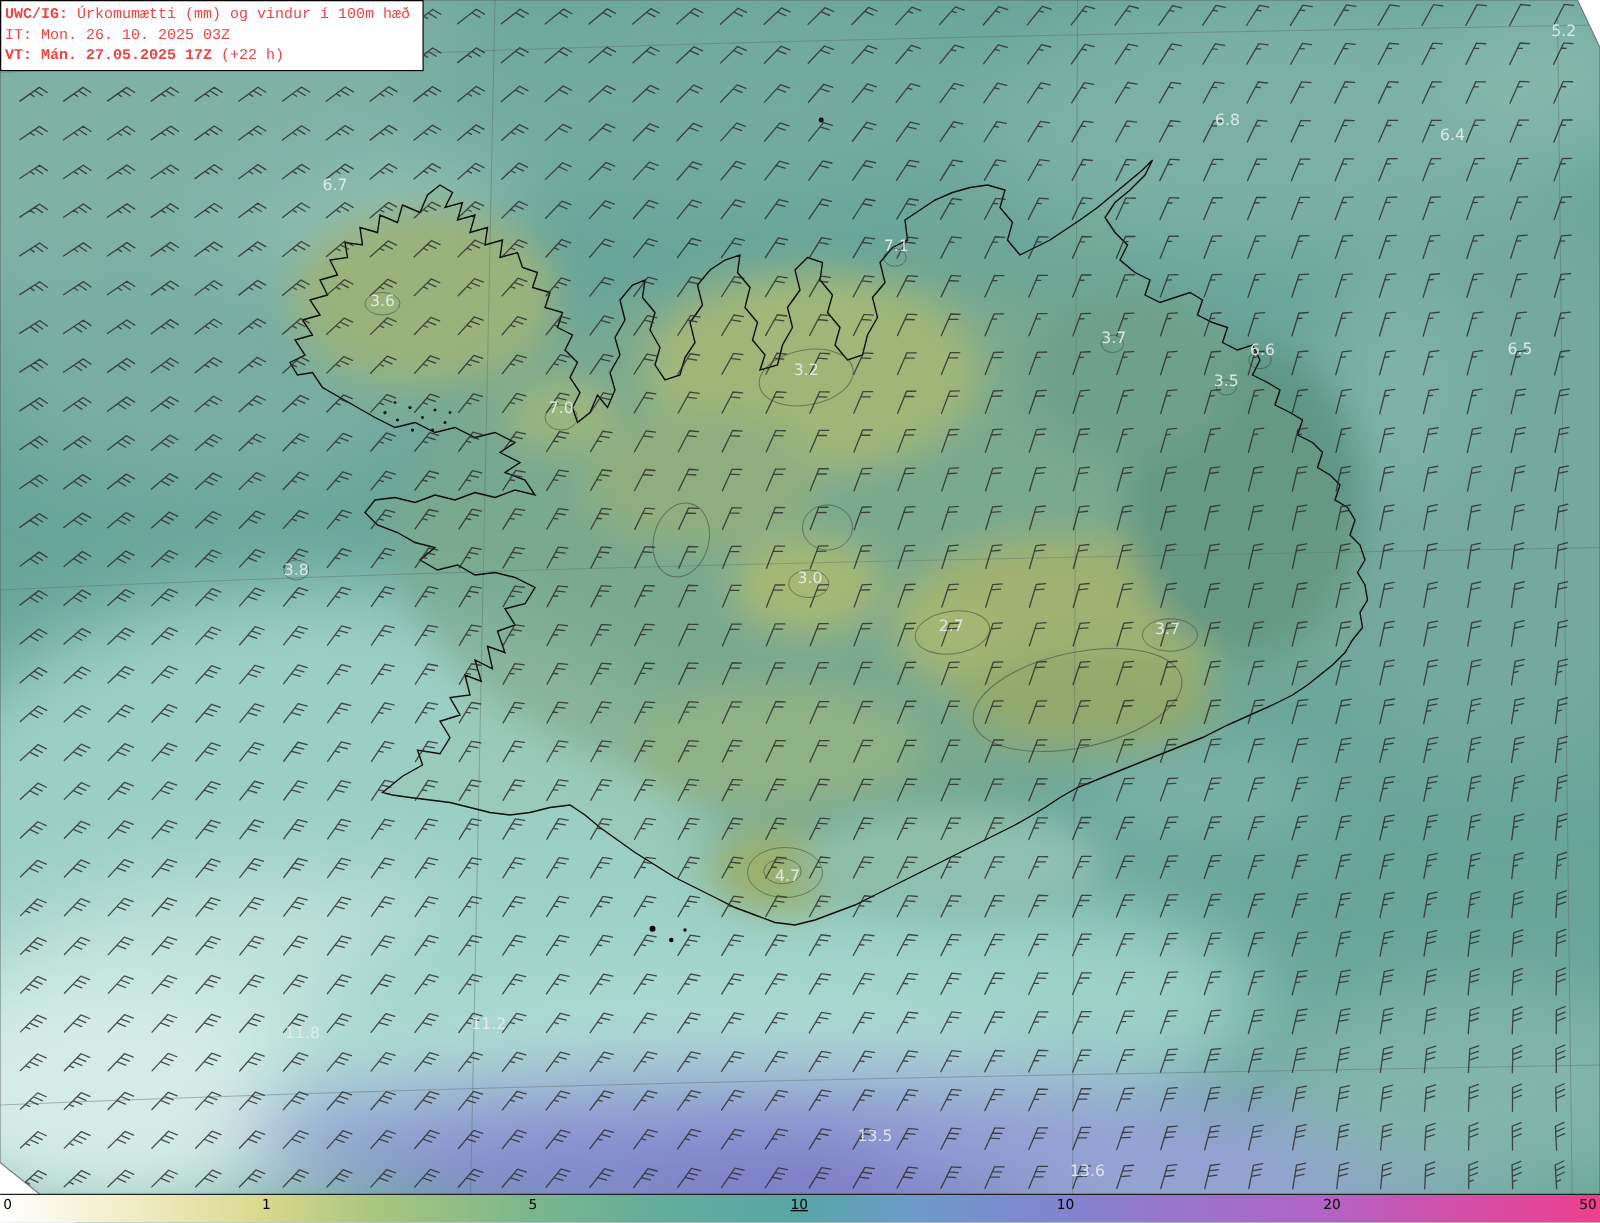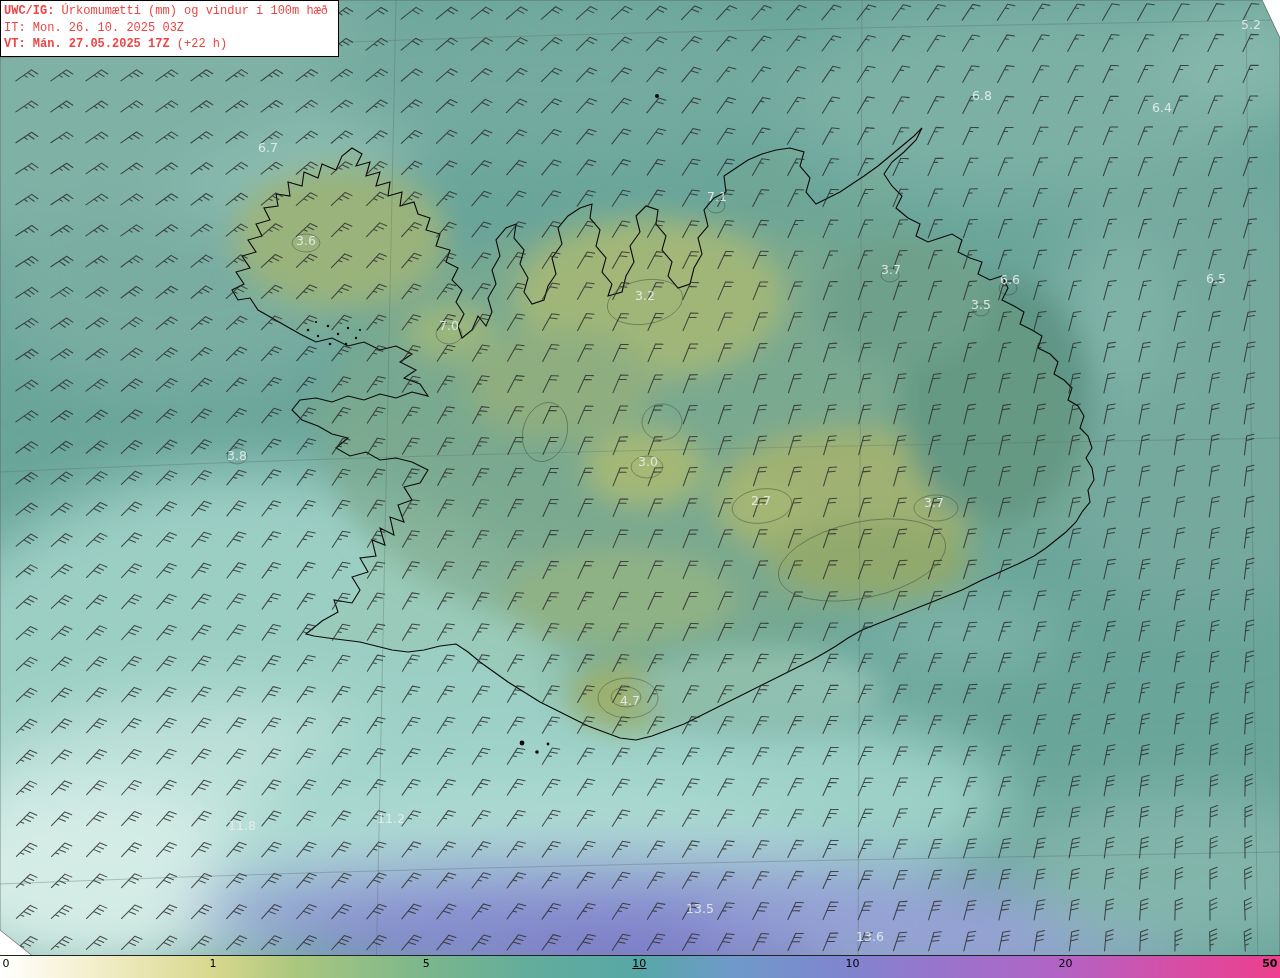--- a/index.html
+++ b/index.html
@@ -1266,17 +1266,17 @@
 
   <div class="colorbar">
     <div class="cb-grad" id="cb-grad" style="background: linear-gradient(90deg, rgb(255, 255, 255) 0%, rgb(244, 239, 205) 7%, rgb(217, 216, 142) 16.5%, rgb(171, 199, 126) 23%, rgb(124, 183, 140) 33%, rgb(99, 173, 155) 41%, rgb(87, 167, 167) 50%, rgb(110, 154, 201) 57%, rgb(129, 132, 207) 66.5%, rgb(154, 115, 203) 74%, rgb(179, 99, 197) 83%, rgb(210, 80, 168) 91%, rgb(238, 63, 142) 100%);"></div>
     <div class="cb-ticks" id="cb-ticks">
         <span style="left: 0.2%; transform: translateX(0px);">0</span>
         <span style="left: 16.65%;">1</span>
         <span style="left: 33.3%;">5</span>
         <span style="left: 49.95%; text-decoration: underline;">10</span>
         <span style="left: 66.6%;">10</span>
         <span style="left: 83.25%;">20</span>
-        <span style="left: 99.8%; transform: translateX(-100%); font-weight: bold;">50</span>
+        <span style="left: 99.8%; transform: translateX(-100%);">50</span>
       </div>
   </div>
 
 </div>
 
 </body></html>

